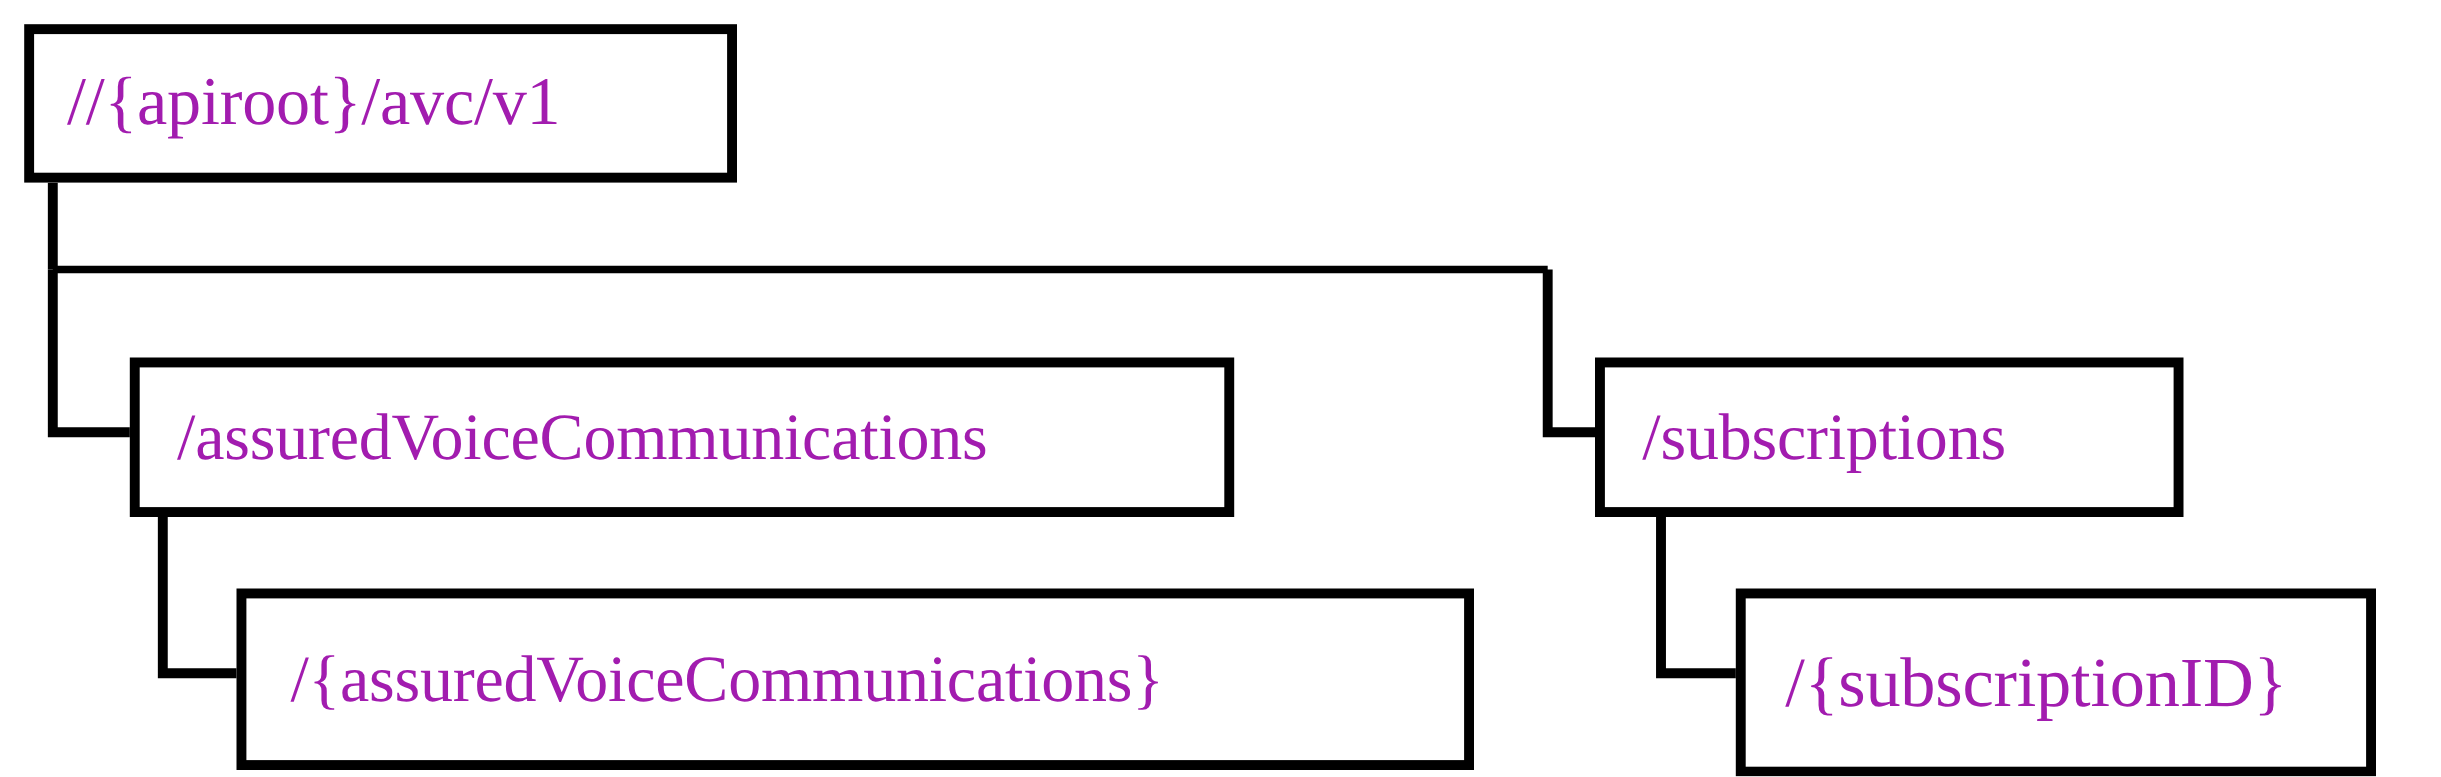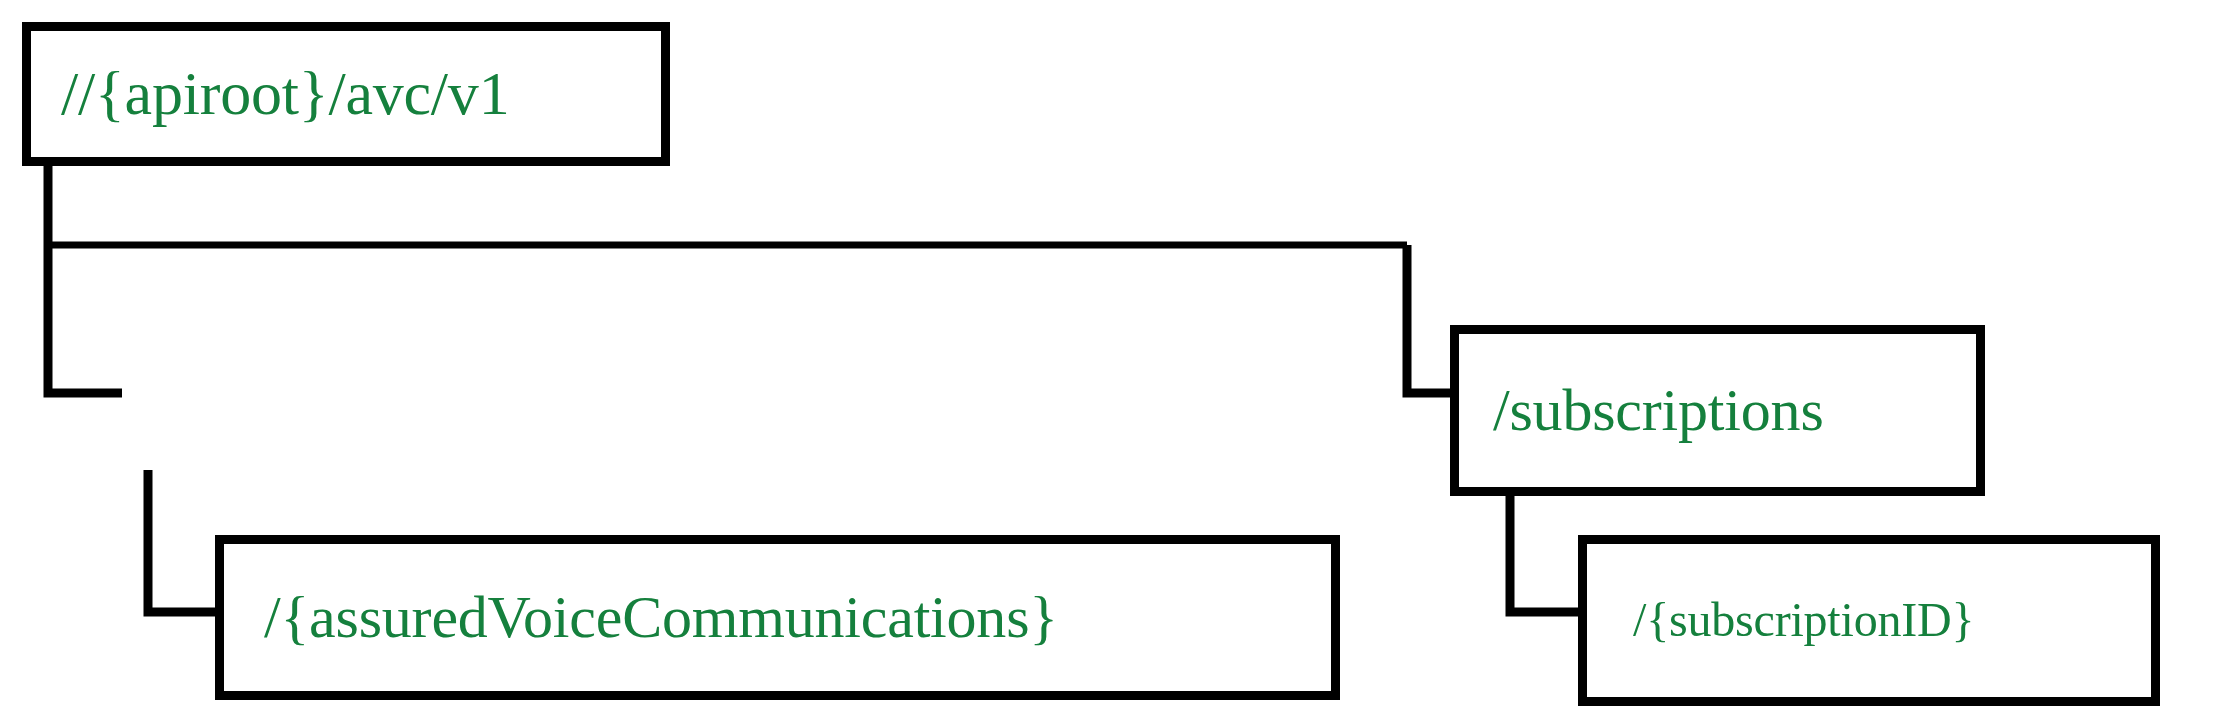--- a/index.html
+++ b/index.html
@@ -34,40 +34,40 @@
     display: flex;
     align-items: center;
     justify-content: flex-start;
     z-index: 3;
   }
   .node-label {
     display: block;
     width: 100%;
     padding-left: 34px;
     padding-right: 24px;
-    color: #15803d;
+    color: #a21caf;
     white-space: nowrap;
     line-height: 1.05;
     letter-spacing: -0.2px;
   }
   
   #node-root      { left: 22px;   top: 22px;  width: 648px;  height: 144px; }
   #node-root .node-label      { font-size: 62px; padding-left: 30px; }
 
   #node-avc       { left: 118px;  top: 325px; width: 1004px; height: 145px; }
   #node-avc .node-label       { font-size: 60px; }
 
-  #node-subs      { left: 1450px; top: 325px; width: 535px;  height: 171px; }
+  #node-subs      { left: 1450px; top: 325px; width: 535px;  height: 145px; }
   #node-subs .node-label      { font-size: 60px; }
 
   #node-avcid     { left: 215px;  top: 535px; width: 1125px; height: 165px; }
   #node-avcid .node-label     { font-size: 60px; padding-left: 40px; }
 
   #node-subid     { left: 1578px; top: 535px; width: 582px;  height: 171px; }
-  #node-subid .node-label     { font-size: 48px; padding-left: 46px; }
+  #node-subid .node-label     { font-size: 64px; padding-left: 36px; }
 </style>
 </head>
 <body>
 
 <div id="canvas">
 
   <svg id="edges" viewBox="0 0 2219 706" width="2219" height="706" xmlns="http://www.w3.org/2000/svg">
     <g fill="none" stroke="#000000" stroke-width="9" stroke-linecap="butt" stroke-linejoin="miter">
 
       <path d="M 48 166 L 48 245"></path>
@@ -81,20 +81,23 @@
       <path d="M 148 470 L 148 612 L 219 612"></path>
 
       <path d="M 1510 470 L 1510 612 L 1582 612"></path>
     </g>
   </svg>
 
   <div class="node" id="node-root">
     <span class="node-label">//{apiroot}/avc/v1</span>
   </div>
 
+  <div class="node" id="node-avc">
+    <span class="node-label">/assuredVoiceCommunications</span>
+  </div>
 
   <div class="node" id="node-subs">
     <span class="node-label">/subscriptions</span>
   </div>
 
   <div class="node" id="node-avcid">
     <span class="node-label">/{assuredVoiceCommunications}</span>
   </div>
 
   <div class="node" id="node-subid">

